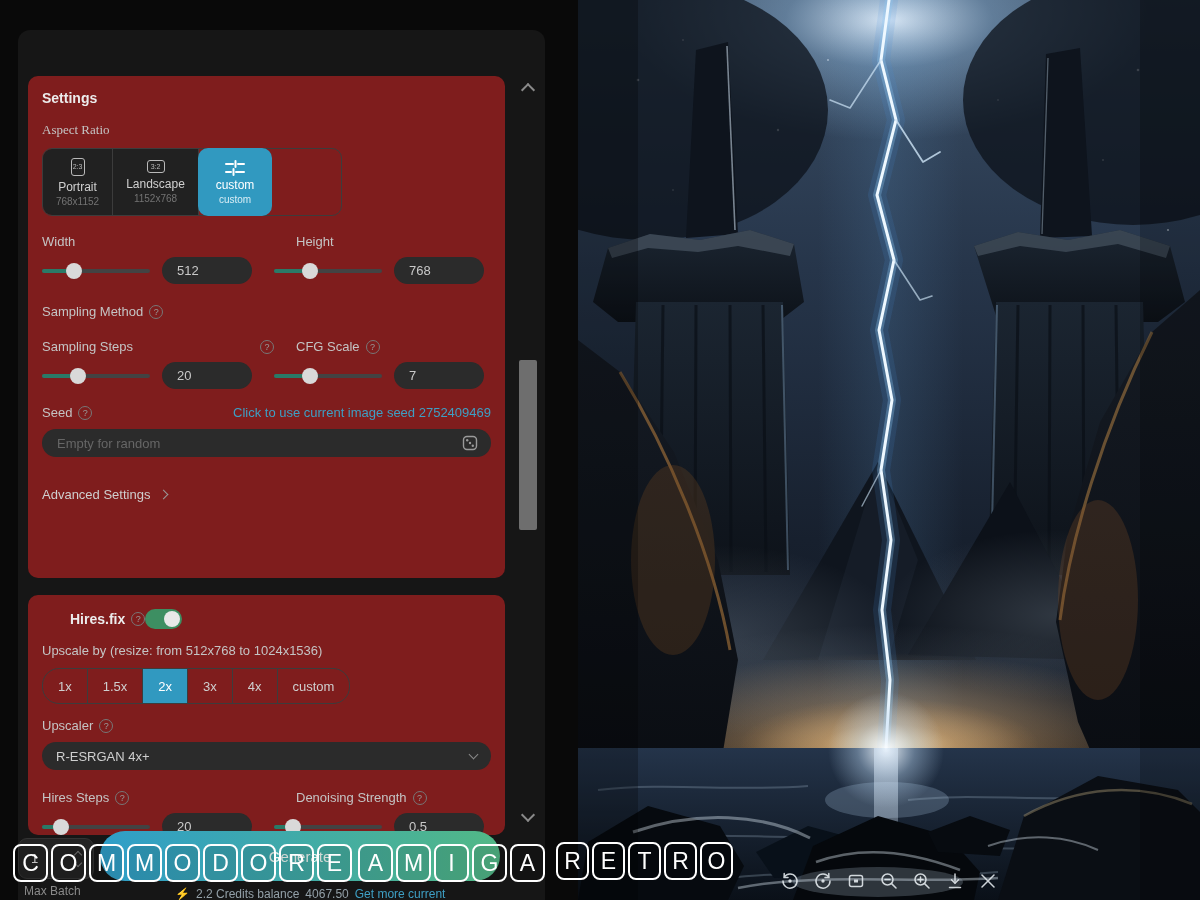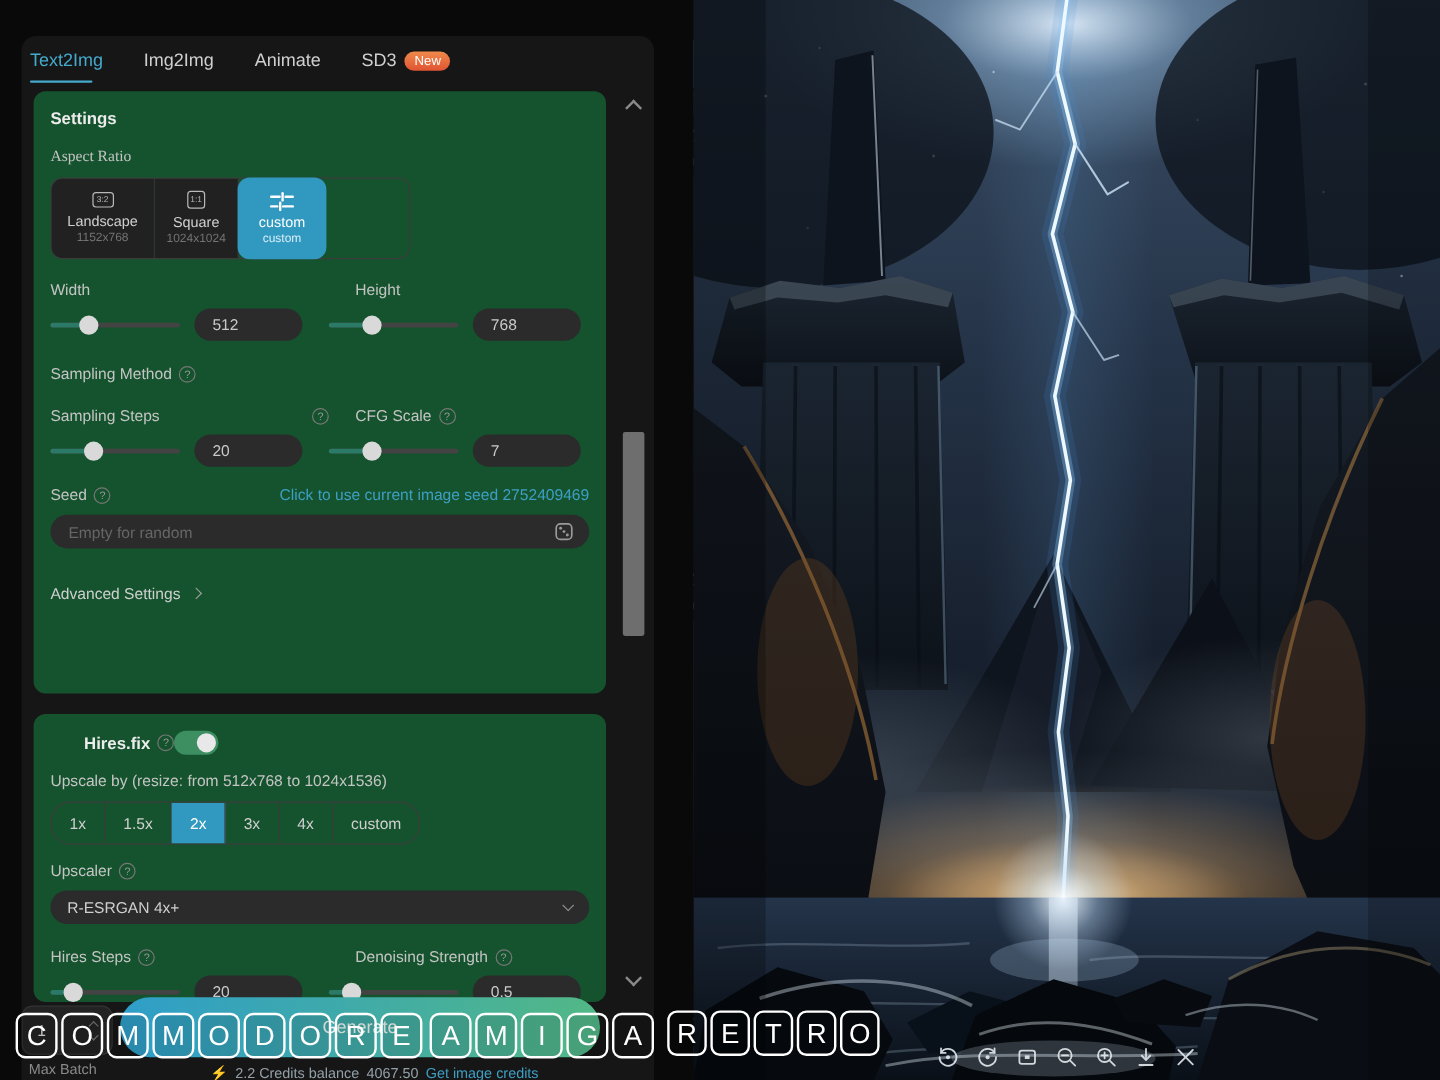--- a/index.html
+++ b/index.html
@@ -10,21 +10,21 @@
   
   .left-col { position:absolute; left:0; top:0; width:578px; height:900px; background:#090909; z-index:2; }
   .panel { position:absolute; left:18px; top:30px; width:527px; height:870px; background:#161616; border-radius:12px 12px 0 0; }
 
   .tabs { position:absolute; left:7px; top:12px; display:flex; align-items:center; gap:34px; }
   .tab { font-size:15px; color:#cfcfcf; cursor:pointer; padding-bottom:10px; position:relative; display:flex; align-items:center; gap:7px;}
   .tab.active { color:#45a9cc; }
   .tab.active::after { content:""; position:absolute; left:0; bottom:0; width:52px; height:2px; background:#45a9cc; border-radius:2px;}
   .badge-new { font-size:11px; color:#fff; background:linear-gradient(180deg,#ef8a4b,#e05432); padding:2px 8px; border-radius:9px; }
 
-  .card { position:absolute; left:10px; width:477px; background:#14532d; border-radius:10px; padding:14px; }
+  .card { position:absolute; left:10px; width:477px; background:#7f1d1d; border-radius:10px; padding:14px; }
   .card-settings { top:46px; height:502px; }
   .card-hires { top:565px; height:240px; overflow:hidden; }
 
   .h-title { font-size:14px; font-weight:bold; color:#ececec; }
   .lbl { font-size:13px; color:#c4c4c4; }
   .sub { font-size:10px; color:#737373; }
   .row { display:flex; align-items:center; }
   .help { width:14px; height:14px; border:1px solid #777; border-radius:50%; color:#9a9a9a;
           font-size:9px; display:inline-flex; align-items:center; justify-content:center; margin-left:6px; }
 
@@ -125,50 +125,35 @@
   .keycap { width:35px; height:38px; border:2px solid #fff; border-radius:8px; background:rgba(0,0,0,.12);
             color:#fff; font-size:23px; display:flex; align-items:center; justify-content:center; }
   .keycap-sm { width:33px; height:38px; }
 </style>
 </head>
 <body>
 
 <div class="left-col">
   <div class="panel">
 
-    <div class="tabs">
-      <div class="tab active">
-          <span>Text2Img</span>
-        </div>
-      <div class="tab">
-          <span>Img2Img</span>
-        </div>
-      <div class="tab">
-          <span>Animate</span>
-        </div>
-      <div class="tab">
-        <span>SD3</span>
-        <span class="badge-new">New</span>
-      </div>
-    </div>
 
     <div class="card card-settings">
       <div class="h-title">Settings</div>
       <div class="lbl" style="margin-top:16px;font-family:Liberation Serif, serif;">Aspect Ratio</div>
 
       <div class="aspect-group">
+        <div class="aspect-btn">
+          <span class="ratio-ic r-port">2:3</span>
+          <span class="nm">Portrait</span>
+          <span class="sub">768x1152</span>
+        </div>
         <div class="aspect-btn w">
           <span class="ratio-ic r-land">3:2</span>
           <span class="nm">Landscape</span>
           <span class="sub">1152x768</span>
-        </div>
-        <div class="aspect-btn">
-          <span class="ratio-ic r-sq">1:1</span>
-          <span class="nm">Square</span>
-          <span class="sub">1024x1024</span>
         </div>
         <div class="aspect-btn sel">
           <svg width="22" height="16" viewBox="0 0 22 16">
             <g stroke="#fff" stroke-width="2" stroke-linecap="round">
               <line x1="2" y1="4" x2="9" y2="4"></line>
                 <line x1="14" y1="4" x2="20" y2="4"></line>
                 <line x1="11.5" y1="1" x2="11.5" y2="7"></line>
               <line x1="2" y1="12" x2="7" y2="12"></line>
                 <line x1="12" y1="12" x2="20" y2="12"></line>
                 <line x1="9.5" y1="9" x2="9.5" y2="15"></line>
@@ -321,21 +306,21 @@
     </span>
   </div>
   <div class="max-batch">Max Batch</div>
   <div class="generate">
       <span>Generate</span>
     </div>
   <div class="credits">
     <span class="bolt">⚡</span>
     <span>2.2 Credits balance</span>
     <span>4067.50</span>
-    <span class="link" style="font-size:12px;">Get image credits</span>
+    <span class="link" style="font-size:12px;">Get more current</span>
   </div>
 </div>
 
 <div class="mid-col">
   <div class="hist-action">
     <span class="dot" style="top:12px;"></span>
     <span class="dot" style="top:20px;"></span>
     <span class="dot" style="top:28px;"></span>
   </div>
   <div class="hist-pill"></div>

